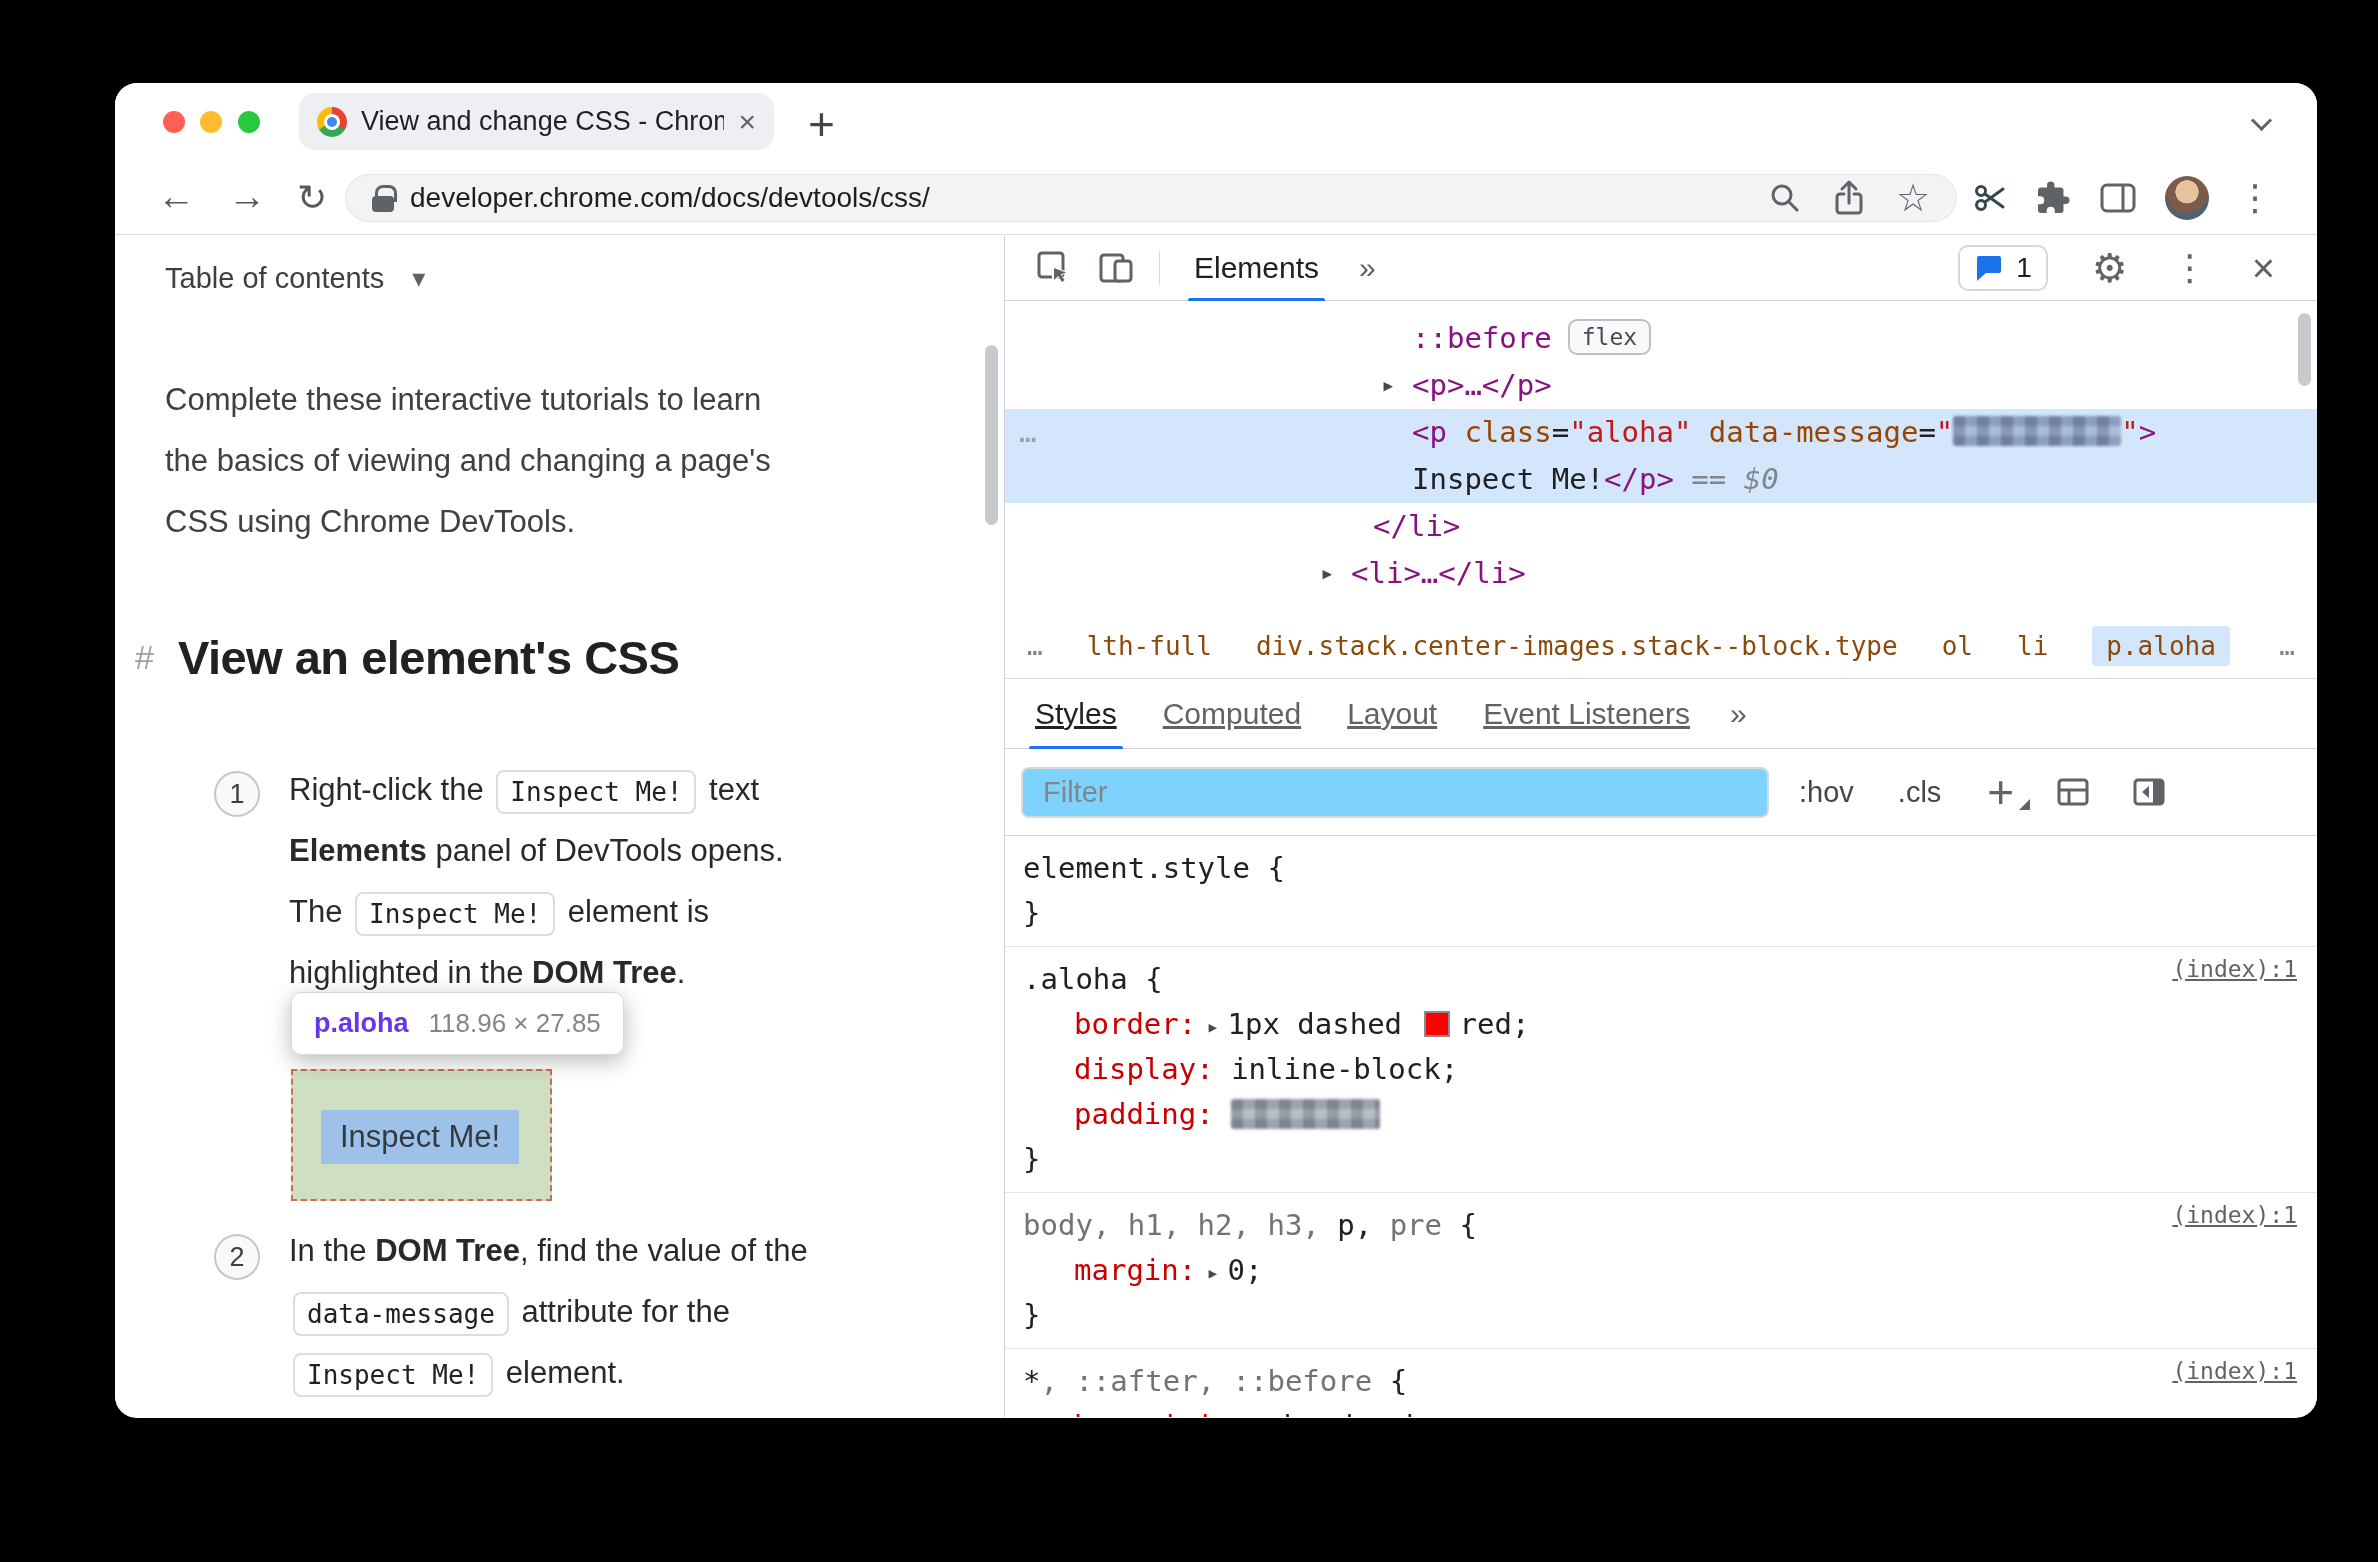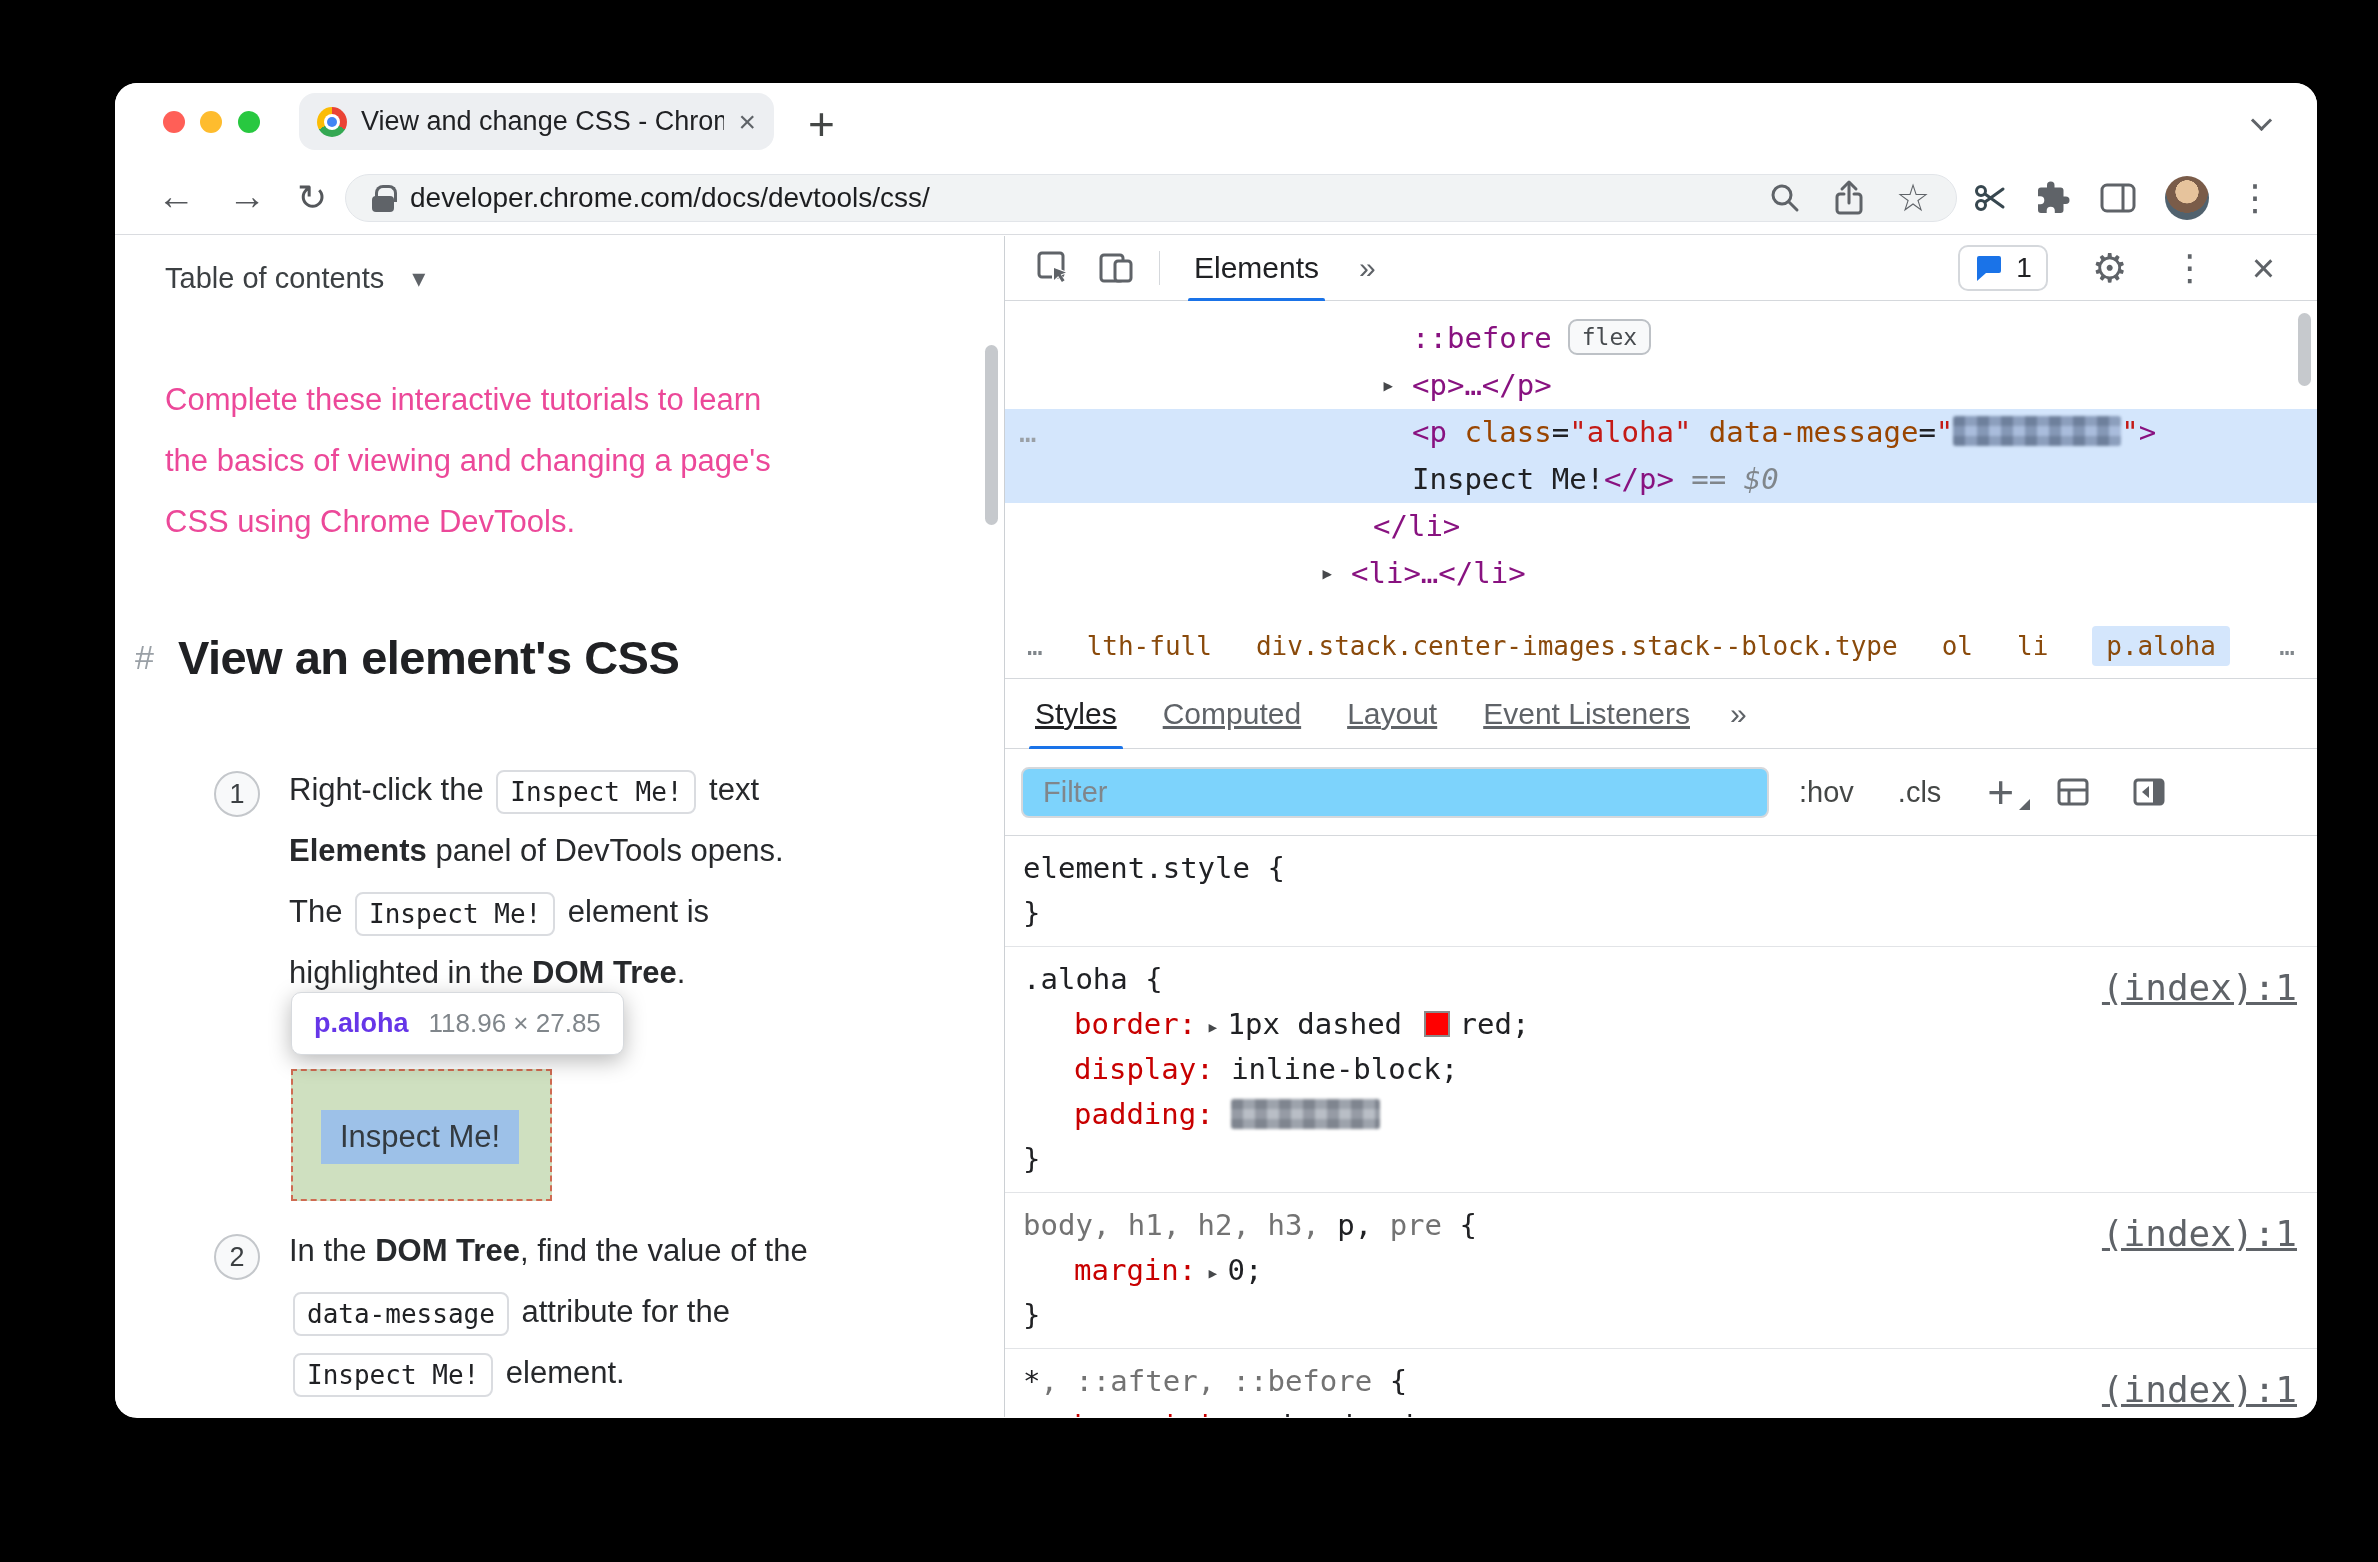--- a/index.html
+++ b/index.html
@@ -50,21 +50,21 @@
   
   .content { position: absolute; left: 0; top: 153px; width: 2202px; height: 1181px; display: flex; }
   .docs { position: relative; width: 889px; height: 100%; background: #fff; overflow: hidden; }
   .devtools { position: relative; flex: 1; height: 100%; background: #fff; border-left: 1px solid #ccd0d4; overflow: hidden; }
 
   
   .toc-row { position: absolute; left: 50px; top: 26px; display: flex; align-items: center; gap: 28px;
              font-size: 29px; color: #3c4043; }
   .toc-arrow { font-size: 26px; color: #5f6368; }
   .docs-scroll { position: absolute; right: 6px; top: 109px; width: 13px; height: 180px; border-radius: 7px; background: #c6c9cd; }
-  .intro { position: absolute; left: 50px; top: 133px; font-size: 31px; line-height: 61px; color: #ec4899; }
+  .intro { position: absolute; left: 50px; top: 133px; font-size: 31px; line-height: 61px; color: #404040; }
   .h2-row { position: absolute; left: 20px; top: 394px; display: flex; align-items: center; gap: 24px; }
   .h2-hash { font-size: 34px; color: #9aa0a6; }
   .h2-text { font-size: 47px; font-weight: 700; color: #202124; letter-spacing: -0.5px; }
   .stepnum { position: absolute; left: 99px; width: 46px; height: 46px; border-radius: 50%;
              background: #f8f9fa; border: 2px solid #c4c7cb; color: #3c4043; font-size: 27px;
              display: flex; align-items: center; justify-content: center; }
   .stepnum.n1 { top: 535px; } .stepnum.n2 { top: 998px; }
   .steptext { position: absolute; left: 174px; width: 703px; font-size: 31px; color: #27292c; }
   .steptext.s1 { top: 523px; } .steptext.s2 { top: 984px; }
   .tline { height: 61px; line-height: 61px; white-space: pre-wrap; }
@@ -146,22 +146,22 @@
                     border-left: 11px solid transparent; border-bottom: 11px solid #5f6368; }
   .f-ic { margin-left: 42px; display: flex; align-items: center; }
 
   .styles { position: absolute; left: 0; top: 600px; width: 100%; height: 581px; overflow: hidden;
             font-family: "DejaVu Sans Mono", monospace; font-size: 29px; color: #202124; }
   .sec { padding: 10px 0 10px 18px; border-bottom: 1px solid #e2e4e7; position: relative; }
   .sline { height: 45px; line-height: 45px; white-space: pre; }
   .sprops { padding-left: 51px; }
   .prop { color: #c80000; }
   .sel-gray { color: #737373; }
-  .idx { position: absolute; right: 20px; top: 18px; height: 45px; line-height: 45px; color: #5f6368;
-         text-decoration: underline; font-size: 36px; }
+  .idx { position: absolute; right: 20px; top: 0; height: 45px; line-height: 45px; color: #5f6368;
+         text-decoration: underline; font-size: 23px; }
   .tri-inline { font-size: 22px; color: #46484b; margin: 0 8px 0 10px; }
   .swatch { display: inline-block; width: 26px; height: 26px; background: #ff0000; border: 2px solid #8a8a8a;
             vertical-align: -3px; margin: 0 10px 0 4px; }
   .censored { display: inline-block; vertical-align: middle; height: 30px; border-radius: 3px;
               background: repeating-linear-gradient(0deg, #b6bac1 0 10px, #d6d9de 10px 20px),
                           repeating-linear-gradient(90deg, #b2b6bd 0 12px, #dcdfe3 12px 24px);
               background-blend-mode: multiply; filter: blur(1.5px); }
   .cens-msg { width: 168px; height: 30px; vertical-align: -4px;
               background: repeating-linear-gradient(0deg, #a9b6c9 0 10px, #ccd8ea 10px 20px),
                           repeating-linear-gradient(90deg, #a6b3c6 0 12px, #d3deef 12px 24px); }

